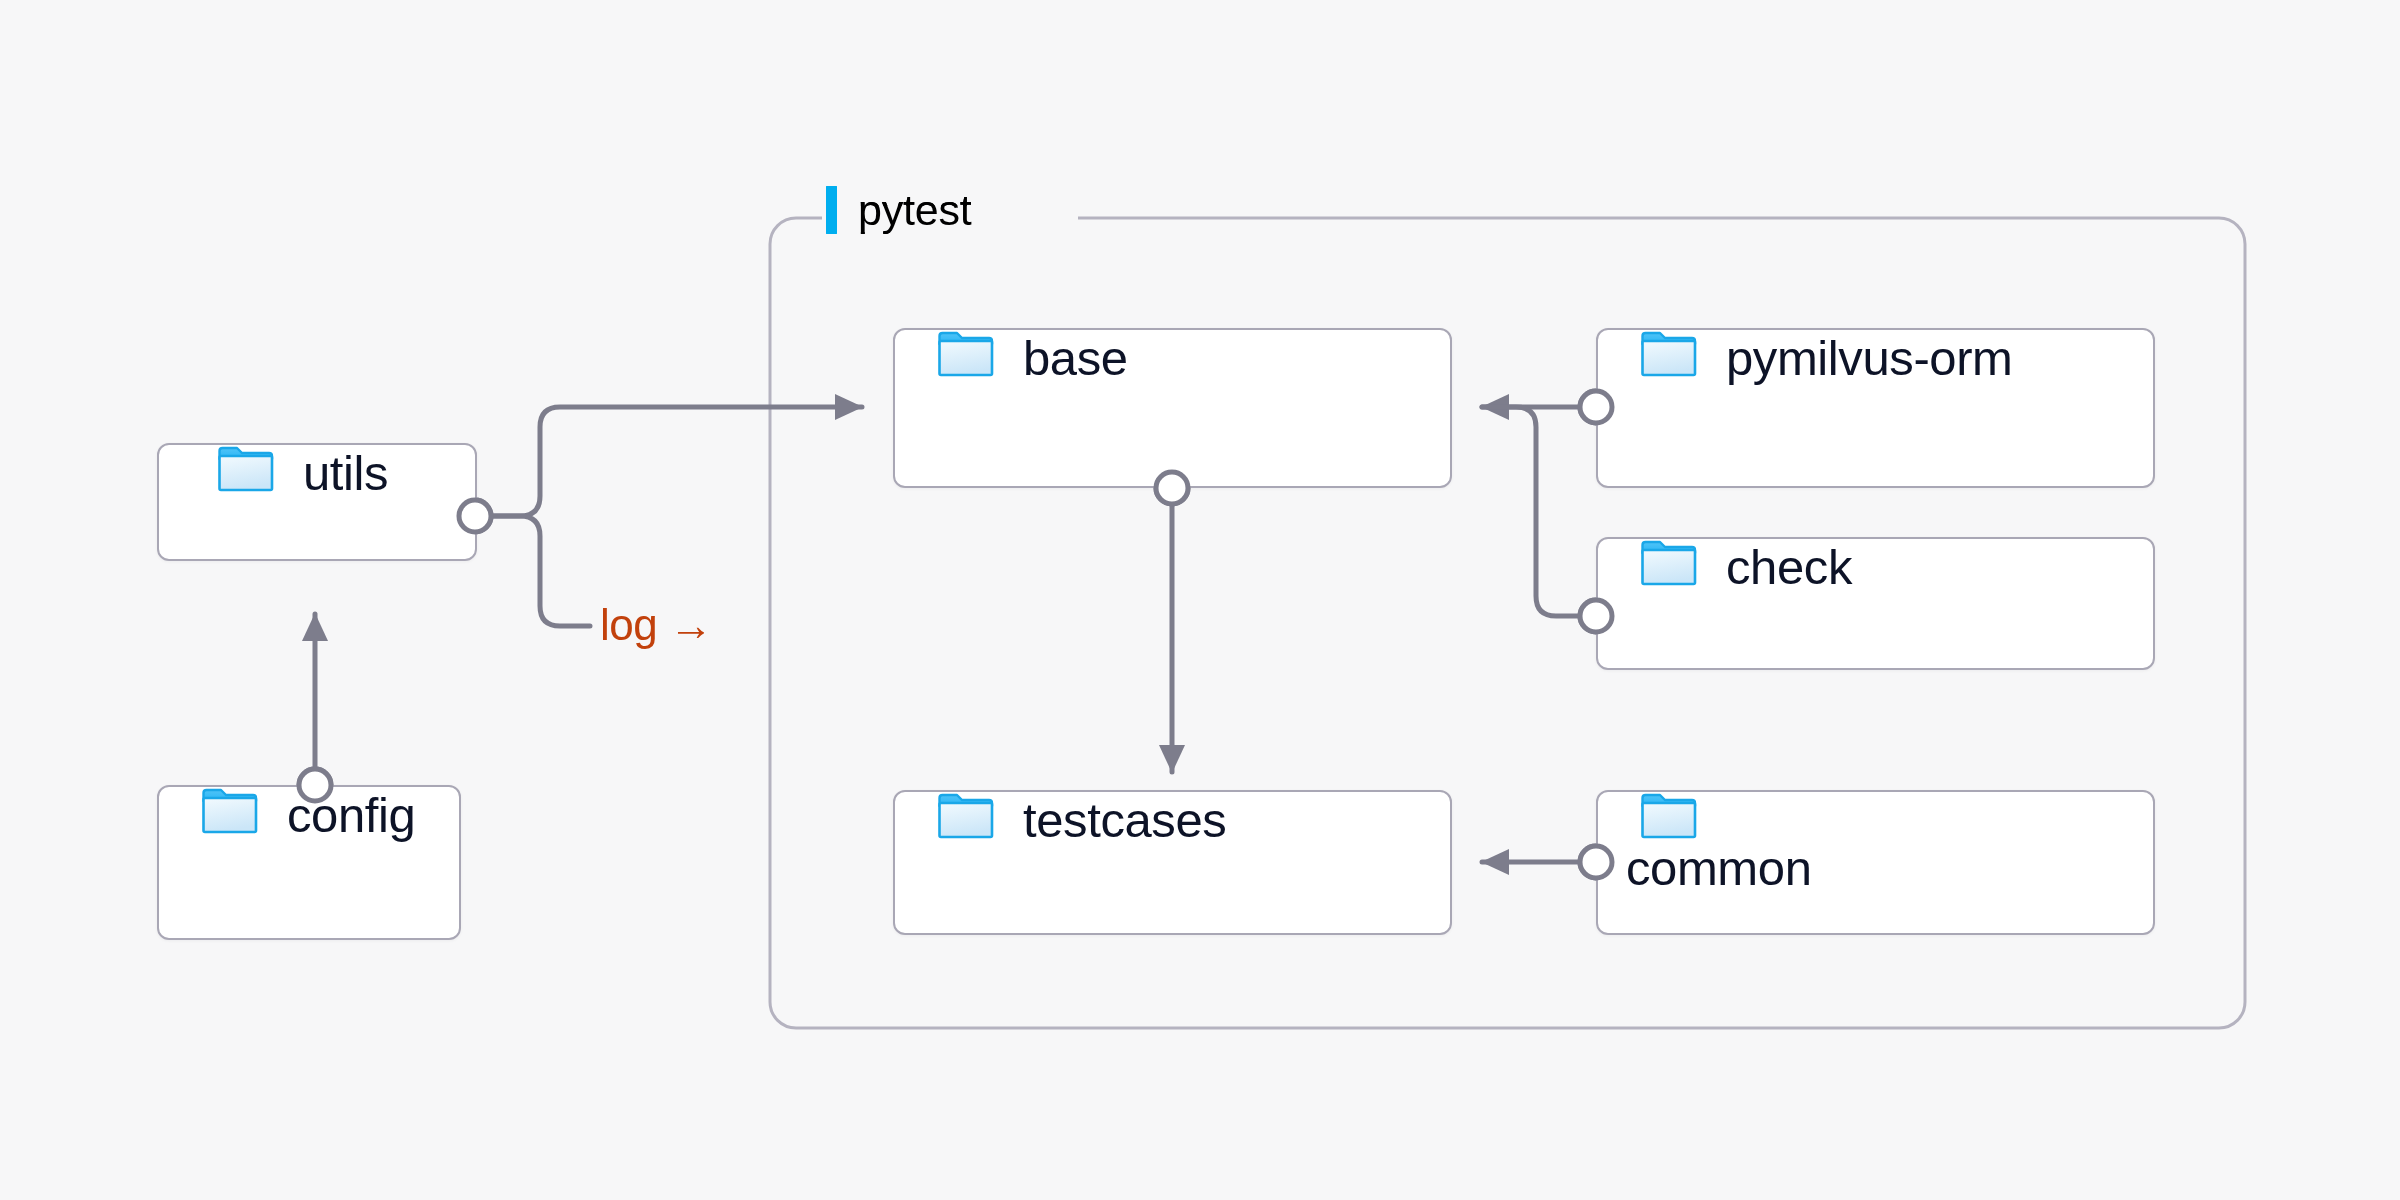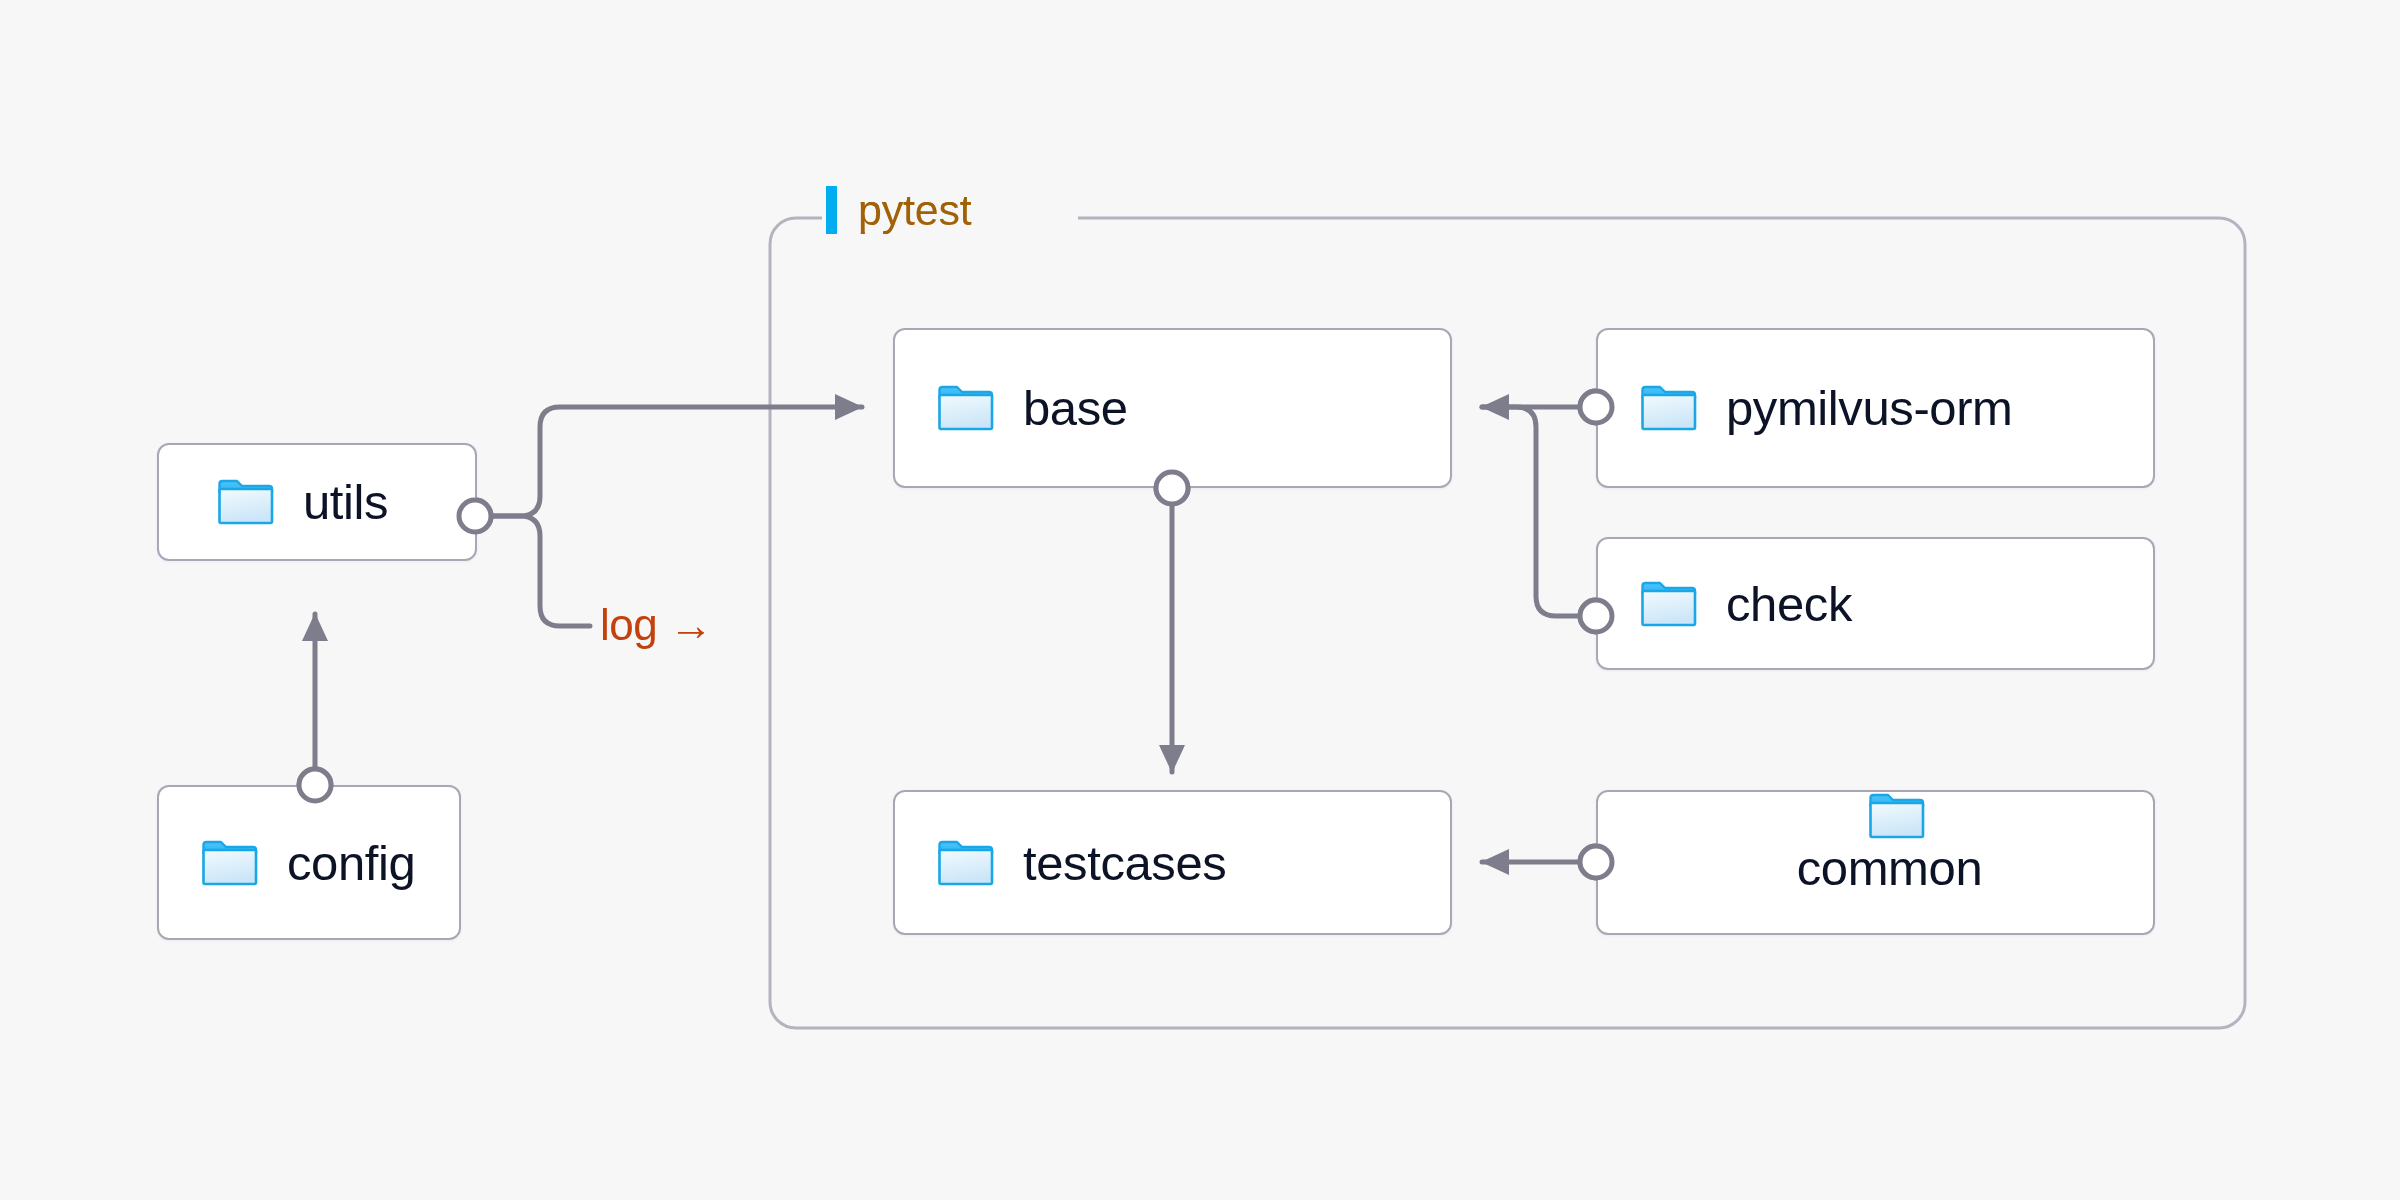--- a/index.html
+++ b/index.html
@@ -23,21 +23,21 @@
     height: 1200px;
     pointer-events: none;
   }
   .node {
     position: absolute;
     box-sizing: border-box;
     background: #ffffff;
     border: 2px solid #a9a7b5;
     border-radius: 12px;
     display: flex;
-    align-items: center;
+    align-items: flex-start;
     box-shadow: 0 1px 3px rgba(60,60,80,0.06);
   }
   .node-folder {
     width: 58px;
     height: 48px;
     flex: 0 0 auto;
     margin-left: 42px;
     position: relative;
   }
   .node-label {
@@ -58,21 +58,21 @@
     width: 11px;
     height: 48px;
     background: #00aeef;
     border-radius: 1px;
     flex: 0 0 auto;
   }
   .group-title {
     margin-left: 21px;
     font-size: 43px;
     font-weight: 400;
-    color: #a16207;
+    color: #000000;
     letter-spacing: -0.2px;
     white-space: nowrap;
   }
   .edge-label {
     position: absolute;
     font-size: 44px;
     font-weight: 400;
     color: #c2410c;
     white-space: nowrap;
     letter-spacing: -0.5px;

